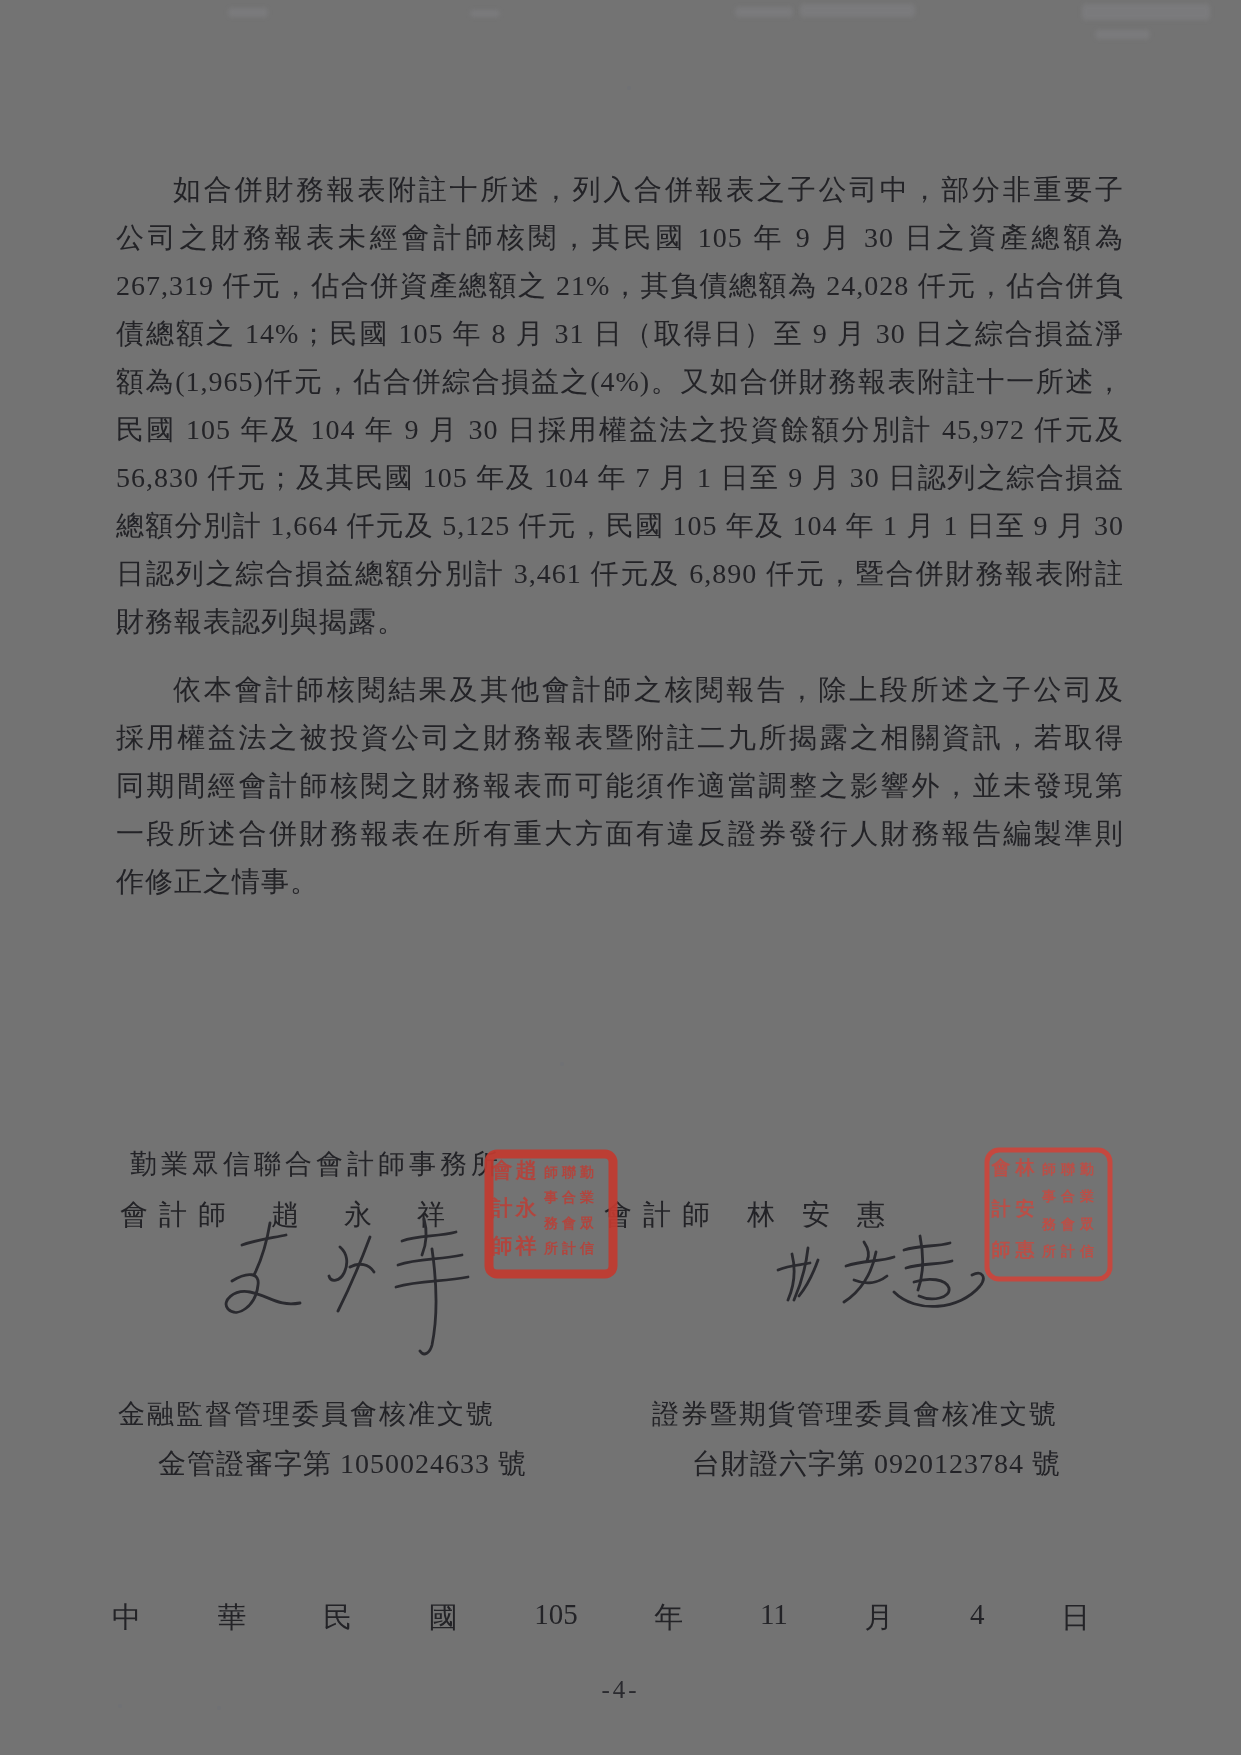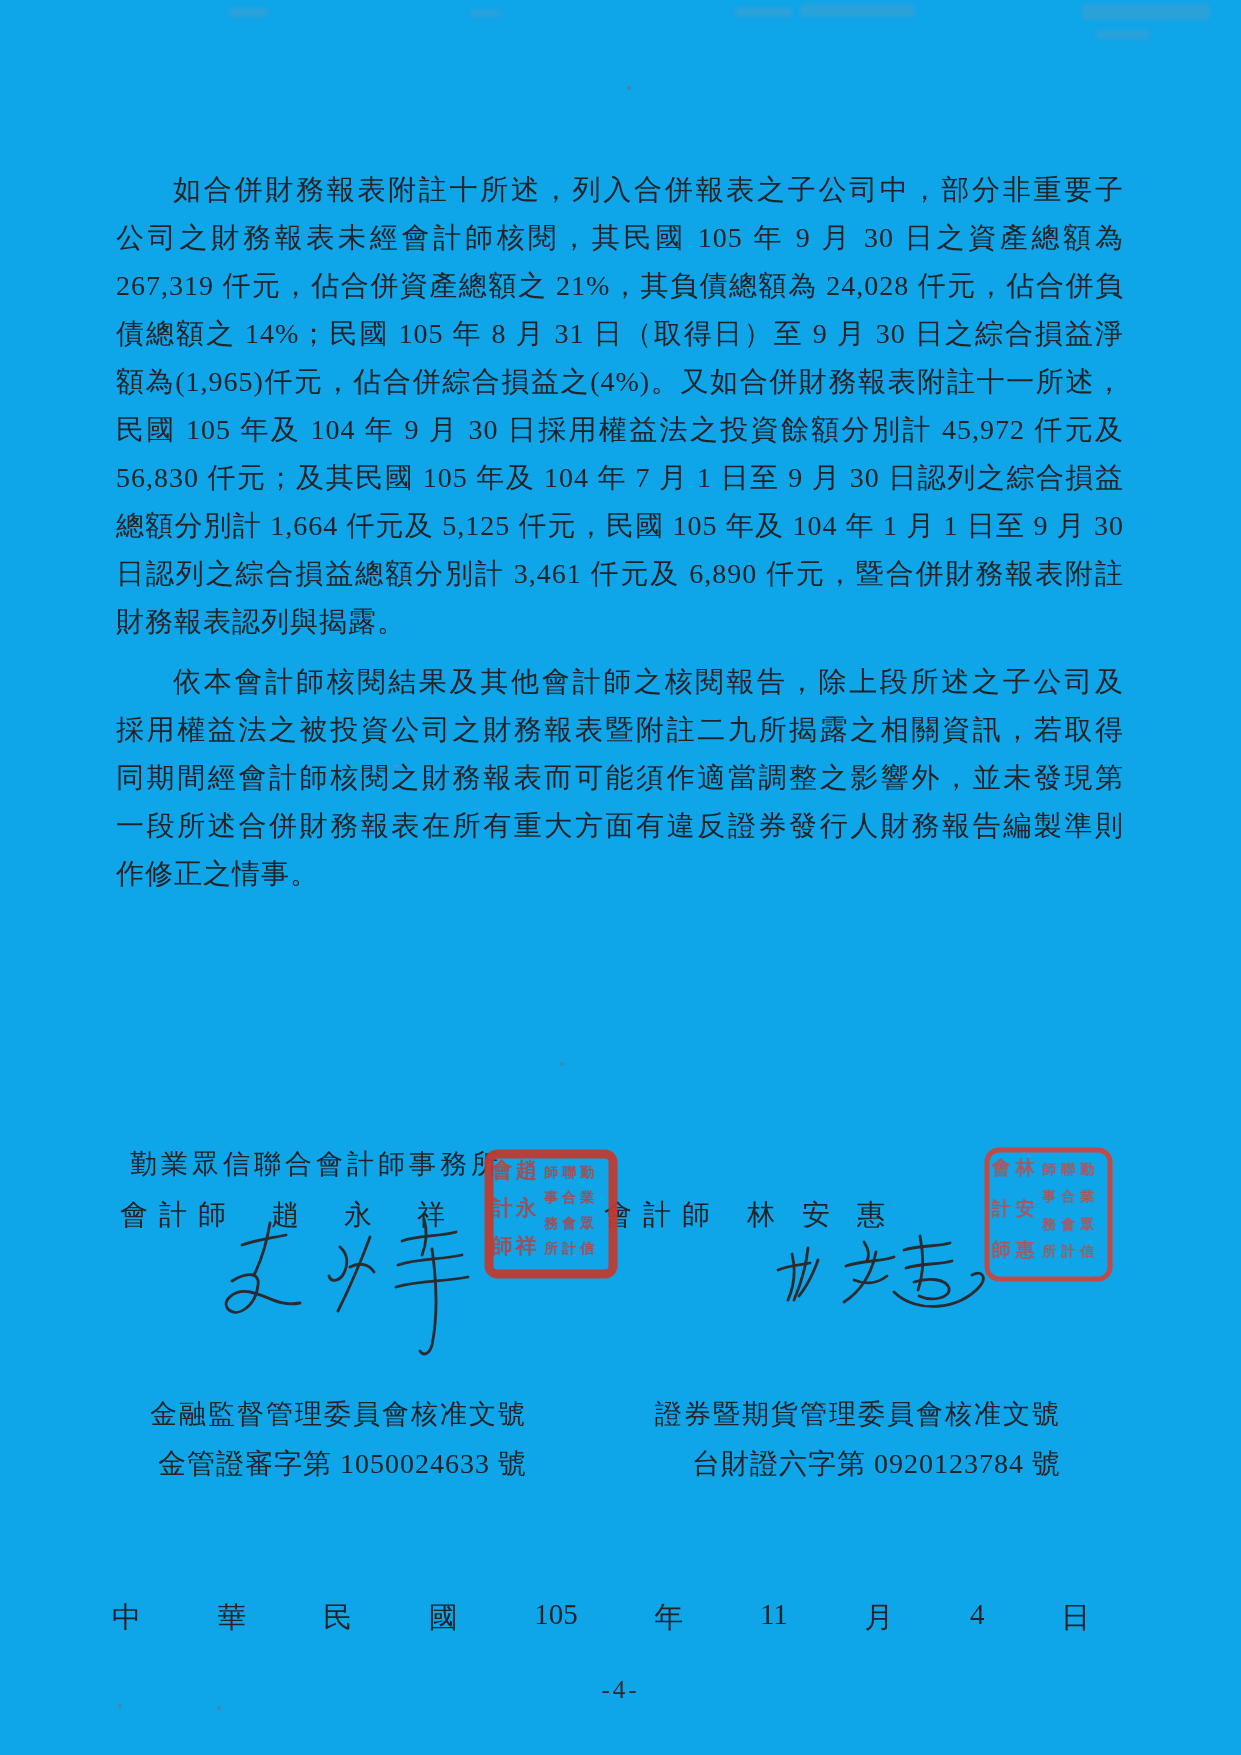--- a/index.html
+++ b/index.html
@@ -4,29 +4,29 @@
 <style>
   html,body{margin:0;padding:0;}
   body{
     width:1241px;height:1755px;
     background:#fbfbfa;
     font-family:"Liberation Serif","DejaVu Serif",serif;
     color:#1f1f23;
     position:relative;
     overflow:hidden;
   }
-  .page{position:absolute;inset:0;background:#0ea5e9;}
+  .page{position:absolute;inset:0;background:#737373;}
 
   
   .textblock{
     position:absolute;left:116px;top:166px;width:1008px;
     font-size:28px;
   }
   .para{margin:0;}
-  .para2{margin-top:12px;}
+  .para2{margin-top:20px;}
   .tline{
     height:48px;line-height:48px;
     text-align:justify;text-align-last:justify;
     white-space:normal;
     letter-spacing:1px;
     color:#232327;
   }
   .tline.indent{text-indent:57px;}
   .tline.lastline{text-align-last:left;}
 
@@ -46,21 +46,21 @@
   .seal-left{left:484px;top:1149px;width:134px;height:130px;}
   .seal-right{left:983px;top:1146px;width:131px;height:137px;}
   .seal text{font-family:"DejaVu Serif","Liberation Serif",serif;font-weight:bold;}
 
   .sig{position:absolute;}
   .sig-left{left:212px;top:1215px;width:300px;height:150px;}
   .sig-right{left:768px;top:1228px;width:235px;height:100px;}
   .sig path{fill:none;stroke:#2a2a2f;stroke-width:2.8;stroke-linecap:round;stroke-linejoin:round;}
 
   
-  .approval{position:absolute;top:1396px;font-size:27px;color:#232327;text-align:right;}
+  .approval{position:absolute;top:1396px;font-size:27px;color:#232327;}
   .approval-left{left:118px;}
   .approval-right{left:652px;}
   .approval .title{letter-spacing:2px;}
   .approval .number{margin-top:13px;margin-left:40px;font-size:28px;letter-spacing:1px;}
 
   
   .date-row{
     position:absolute;left:112px;top:1598px;width:978px;
     display:flex;justify-content:space-between;
     font-size:29px;color:#232327;

